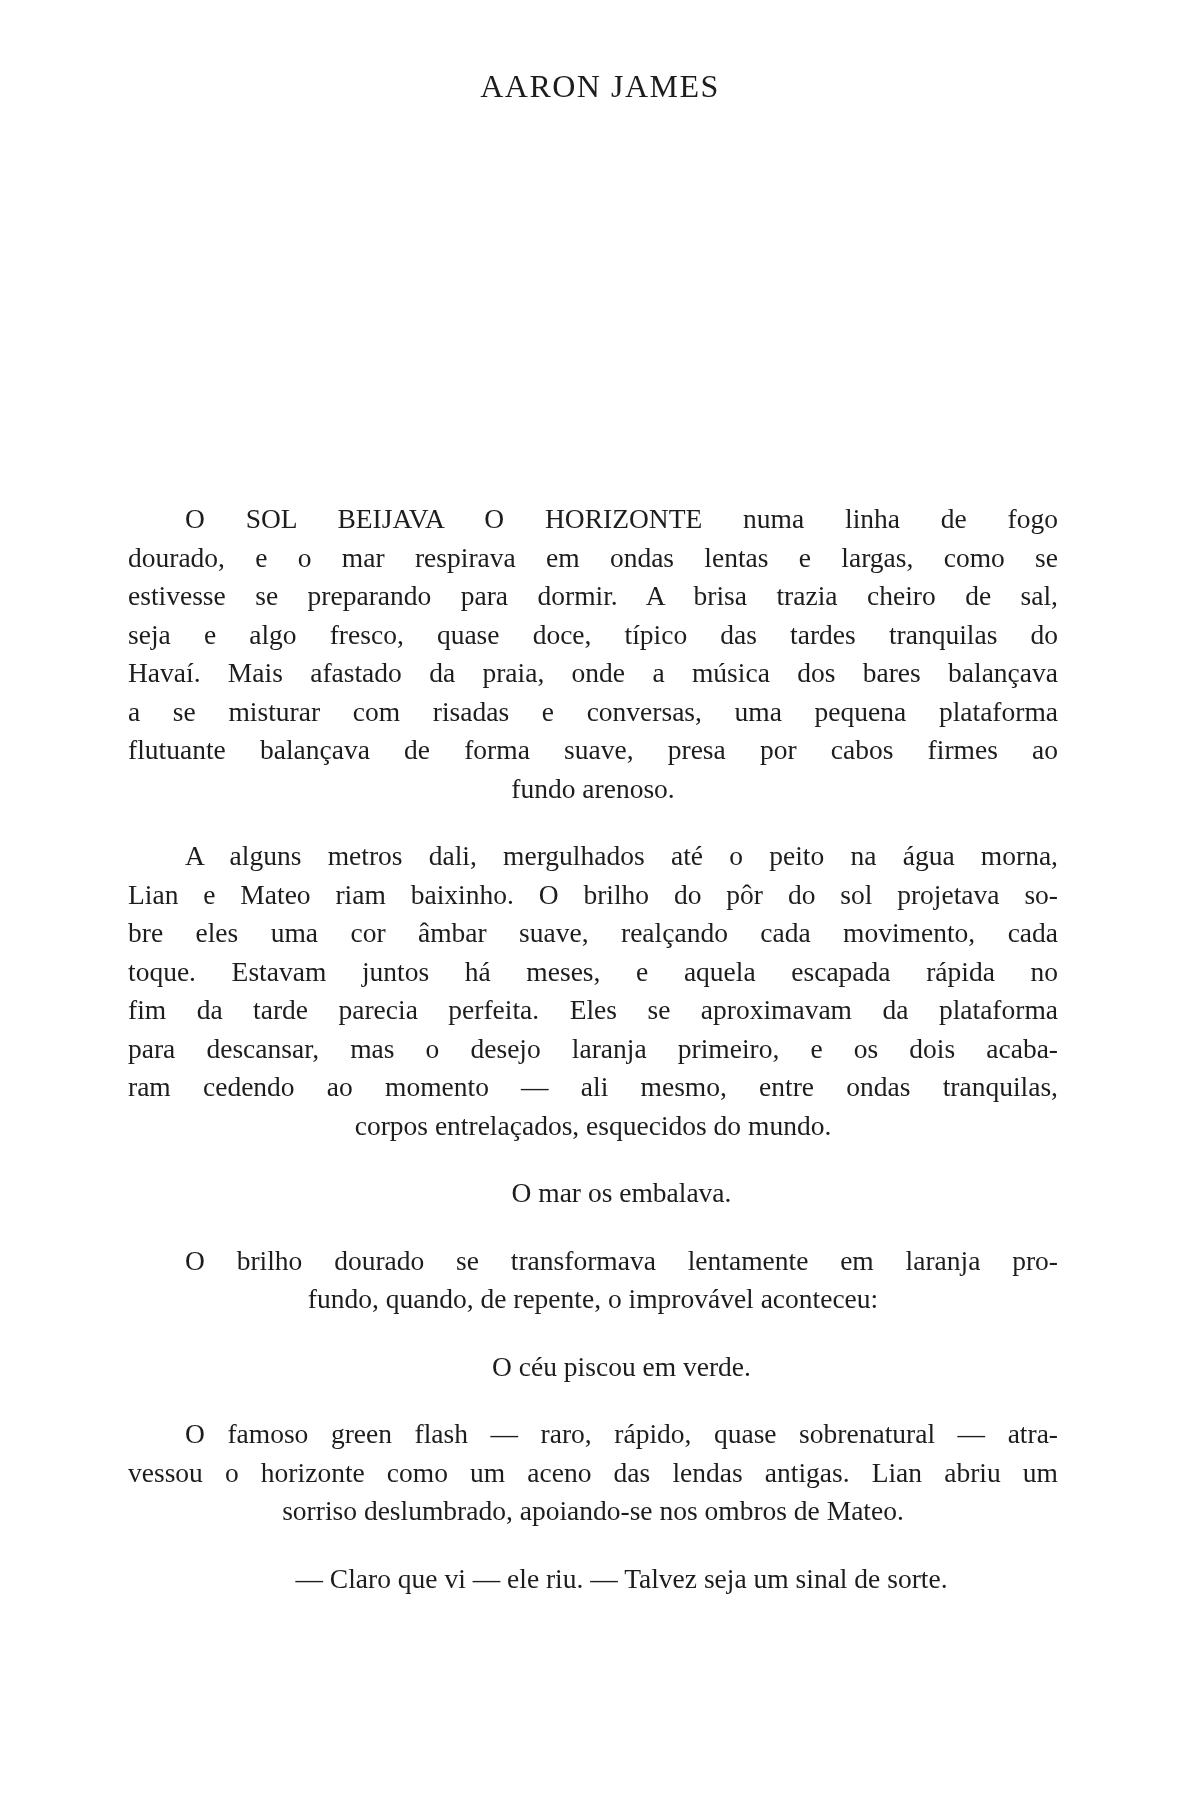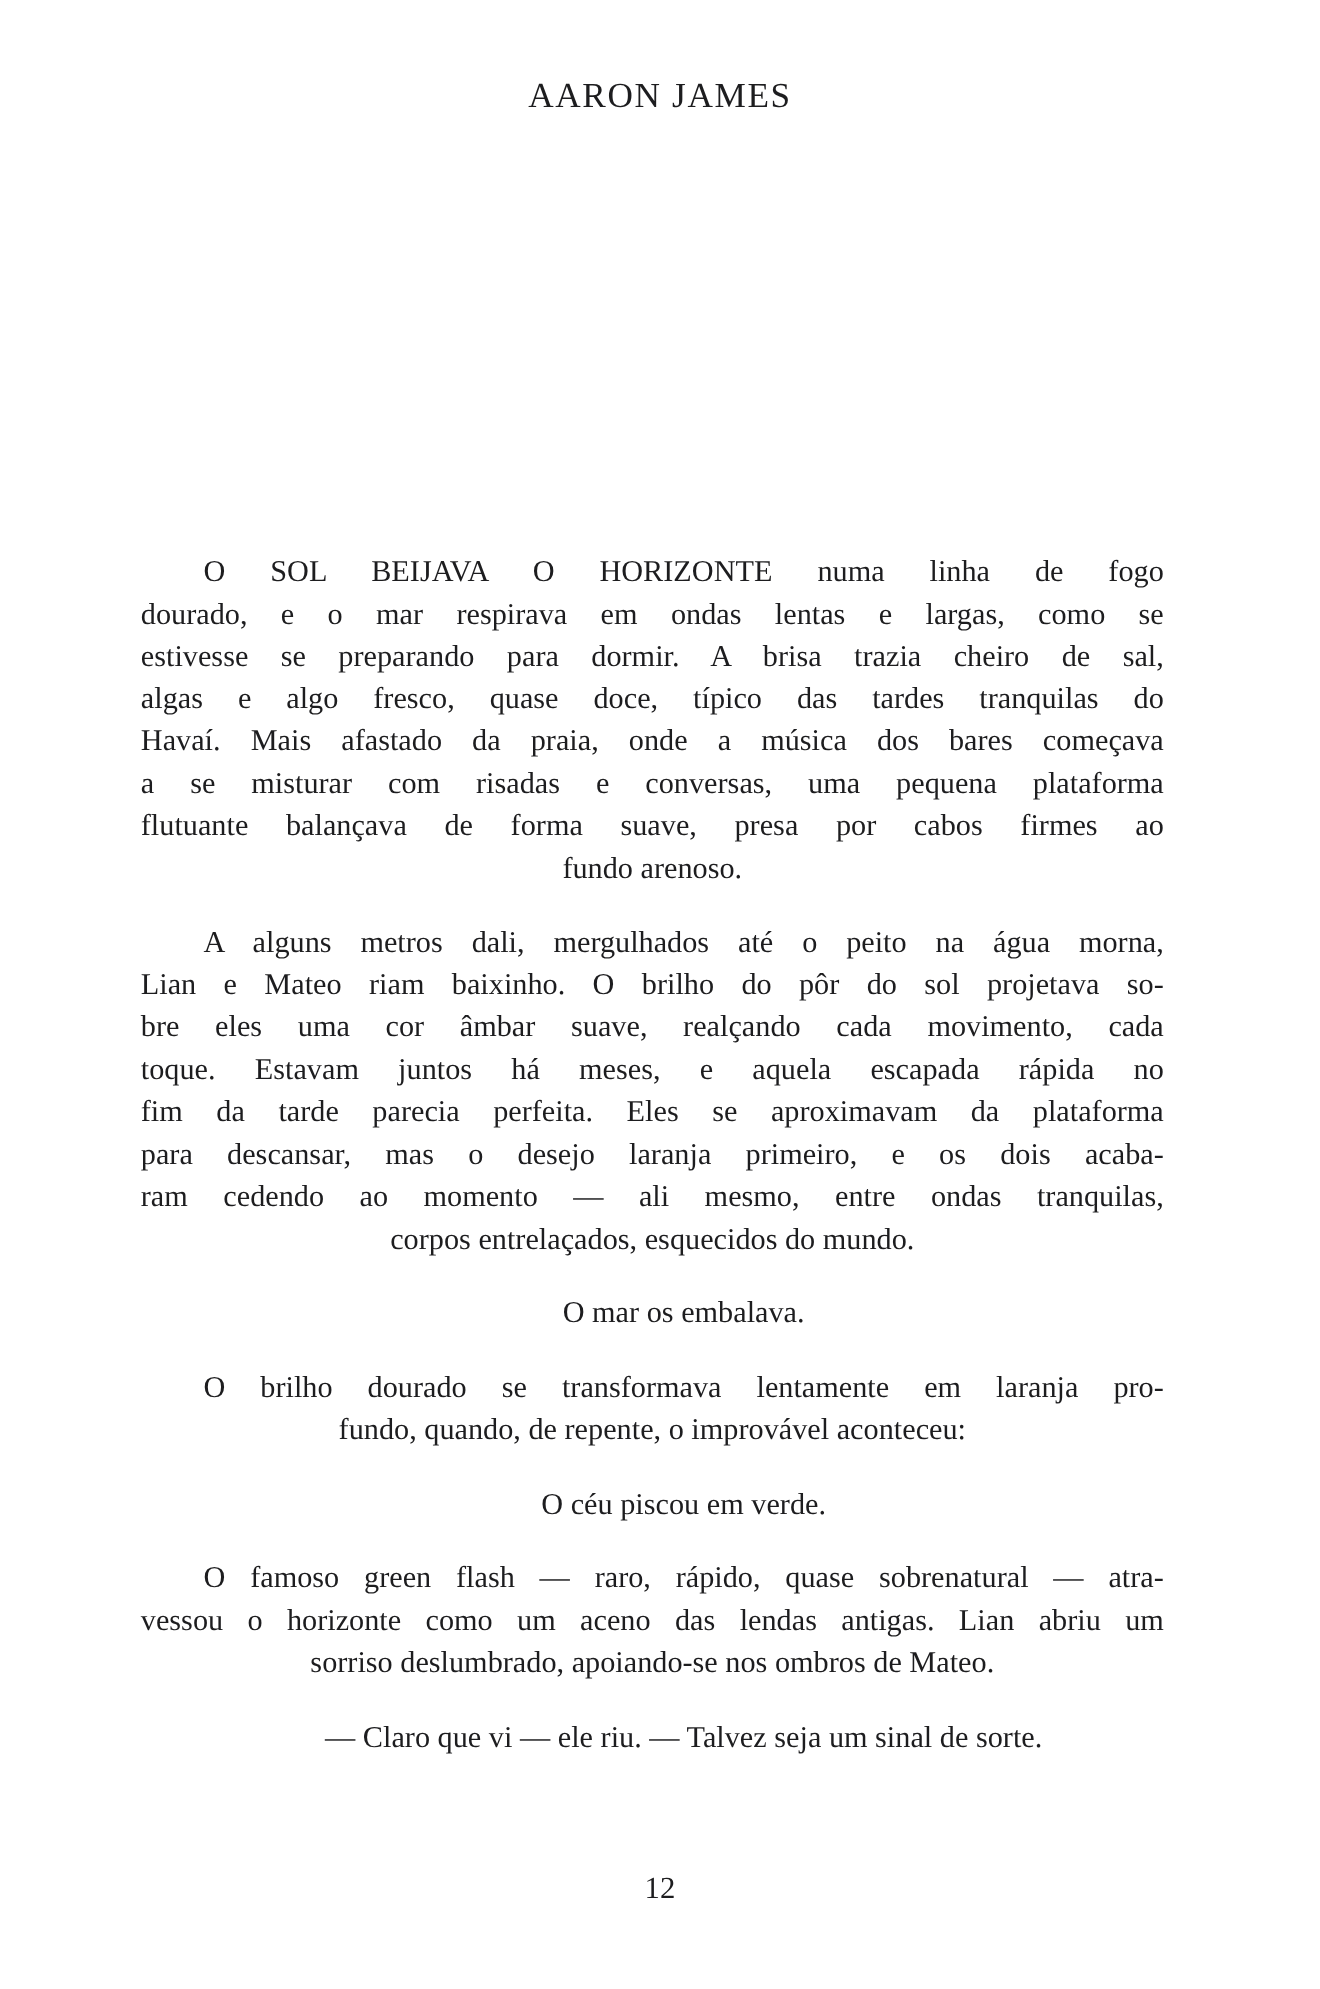--- a/index.html
+++ b/index.html
@@ -65,22 +65,22 @@
 <body>
 
 <div class="page" style="--page-bg: #ffffff; --ink: #1d1d1f;">
   <div class="running-header">AARON JAMES</div>
 
   <div class="body-text">
       <div class="paragraph">
         <div class="line first stretch">O SOL BEIJAVA O HORIZONTE numa linha de fogo</div>
         <div class="line stretch">dourado, e o mar respirava em ondas lentas e largas, como se</div>
         <div class="line stretch">estivesse se preparando para dormir. A brisa trazia cheiro de sal,</div>
-        <div class="line stretch">algas e algo fresco, quase doce, típico das tardes tranquilas do</div>
-        <div class="line stretch">Havaí. Mais afastado da praia, onde a música dos bares começava</div>
+        <div class="line stretch">seja e algo fresco, quase doce, típico das tardes tranquilas do</div>
+        <div class="line stretch">Havaí. Mais afastado da praia, onde a música dos bares balançava</div>
         <div class="line stretch">a se misturar com risadas e conversas, uma pequena plataforma</div>
         <div class="line stretch">flutuante balançava de forma suave, presa por cabos firmes ao</div>
         <div class="line">fundo arenoso.</div>
       </div>
       <div class="paragraph">
         <div class="line first stretch">A alguns metros dali, mergulhados até o peito na água morna,</div>
         <div class="line stretch">Lian e Mateo riam baixinho. O brilho do pôr do sol projetava so-</div>
         <div class="line stretch">bre eles uma cor âmbar suave, realçando cada movimento, cada</div>
         <div class="line stretch">toque. Estavam juntos há meses, e aquela escapada rápida no</div>
         <div class="line stretch">fim da tarde parecia perfeita. Eles se aproximavam da plataforma</div>
@@ -101,14 +101,13 @@
       <div class="paragraph">
         <div class="line first stretch">O famoso green flash — raro, rápido, quase sobrenatural — atra-</div>
         <div class="line stretch">vessou o horizonte como um aceno das lendas antigas. Lian abriu um</div>
         <div class="line">sorriso deslumbrado, apoiando-se nos ombros de Mateo.</div>
       </div>
       <div class="paragraph">
         <div class="line first">— Claro que vi — ele riu. — Talvez seja um sinal de sorte.</div>
       </div>
     </div>
 
-  <div class="page-number">12</div>
 </div>
 
 </body></html>

